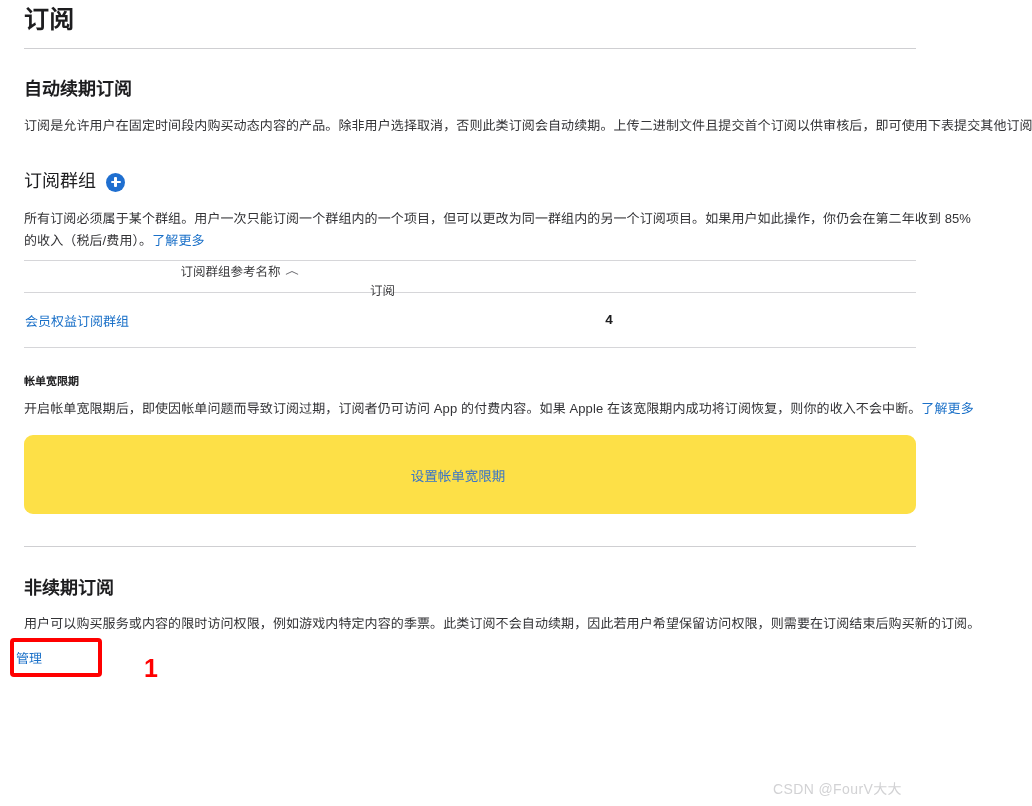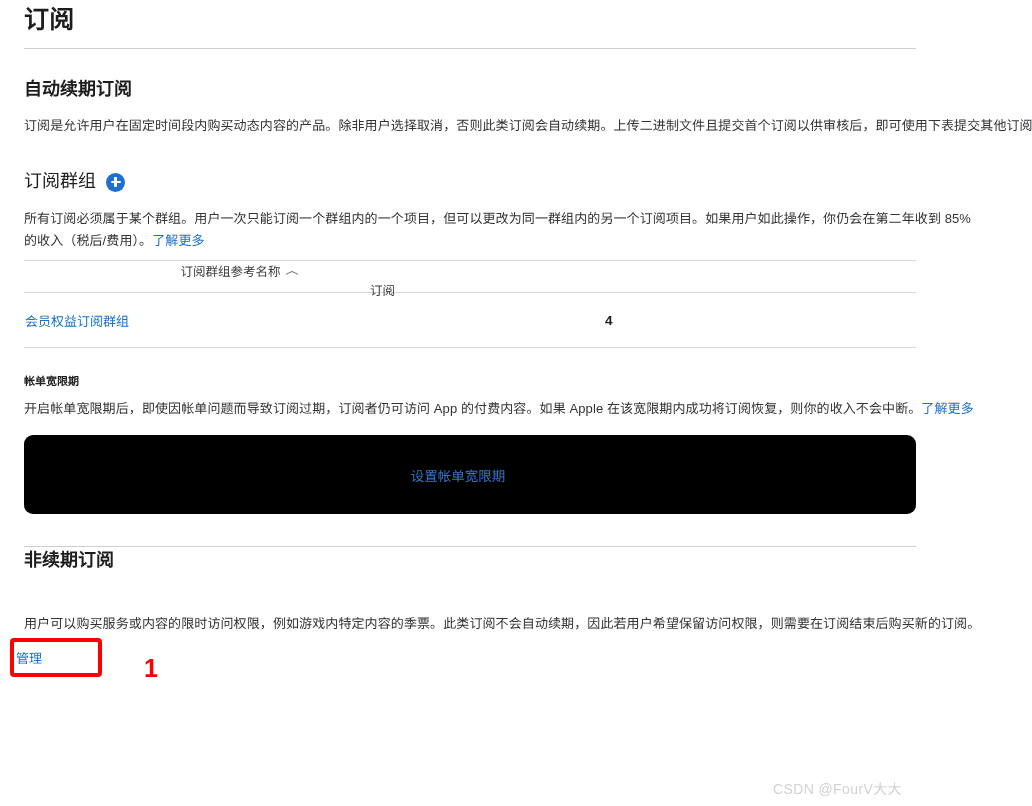--- a/index.html
+++ b/index.html
@@ -51,21 +51,21 @@
     position: absolute;
     left: 24px;
     font-size: 18px;
     font-weight: 700;
     line-height: 24px;
     color: #1d1d1f;
     white-space: nowrap;
   }
   .h-auto-renew  { top: 77px; }
   .h-grace       { top: 369px; font-size: 11px; }
-  .h-nonrenew    { top: 548px; }
+  .h-nonrenew    { top: 576px; }
 
   
   .heading-row {
     position: absolute;
     left: 24px;
     top: 169px;
     display: flex;
     align-items: center;
     gap: 10px;
   }
@@ -124,21 +124,21 @@
     position: absolute;
     left: 24px;
     right: 0;
     top: 260px;
   }
   .table .trow {
     display: flex;
     align-items: center;
     border-top: 1px solid #d6d6d9;
   }
-  .table .trow.last { border-bottom: 1px solid #d6d6d9; }
+  .table .trow.last { border-bottom: 1px solid #d6d6d9; font-family: Liberation Mono, monospace; }
   .table .thead-row { height: 31px; flex-direction: column; }
   .table .tbody-row { height: 54px; }
 
   .col-name { width: 580px; padding-left: 1px; }
   .col-count { width: 200px; }
 
   .th {
     font-size: 12.5px;
     color: #3a3a3c;
     display: flex;
@@ -161,21 +161,21 @@
   .td.count { font-weight: 600; font-size: 13.5px; }
   .td a { font-size: 13px; }
 
   
   .grace-panel {
     position: absolute;
     left: 24px;
     right: 0;
     top: 435px;
     height: 79px;
-    background: #000000;
+    background: #fde047;
     border-radius: 9px;
     display: flex;
     align-items: center;
     justify-content: center;
   }
   .grace-panel .panel-link {
     font-size: 13.5px;
     color: #3874c8;
     cursor: pointer;
     

